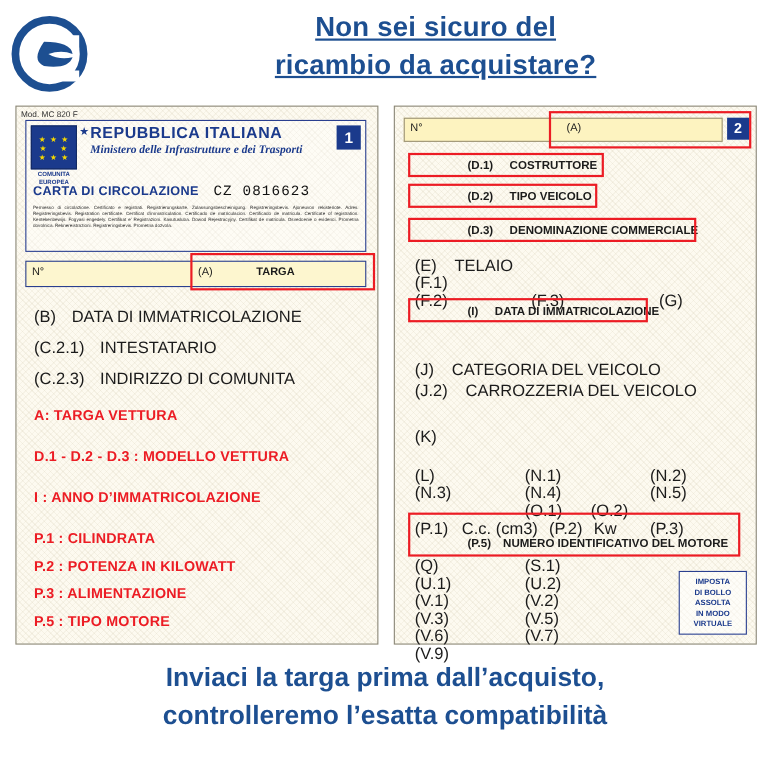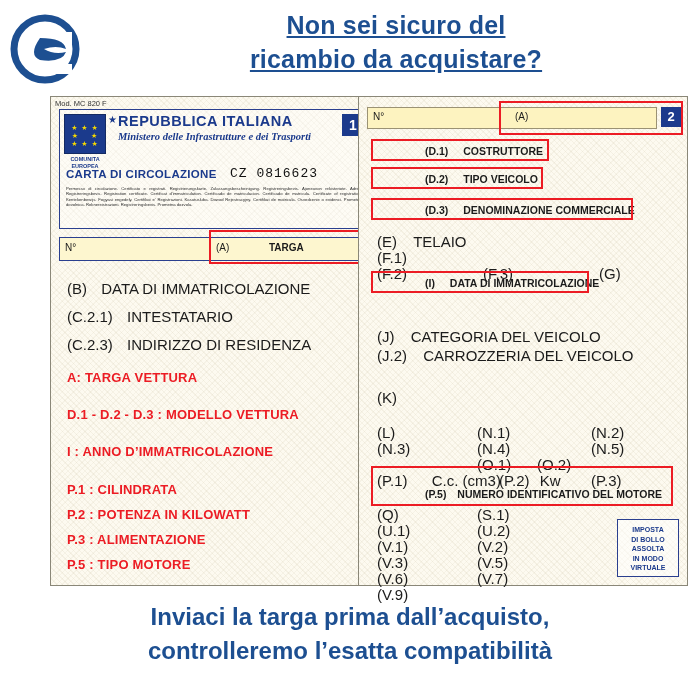--- a/index.html
+++ b/index.html
@@ -56,21 +56,21 @@
   .panel {
     position: absolute;
     top: 0;
     background: #fdfaf0;
     border: 1px solid #8a8778;
     box-sizing: border-box;
     background-image:
       repeating-linear-gradient(45deg, rgba(200,190,160,0.16) 0 1px, rgba(0,0,0,0) 1px 4px),
       repeating-linear-gradient(-45deg, rgba(200,190,160,0.13) 0 1px, rgba(0,0,0,0) 1px 4px);
   }
-  .panel-left  { left: 14px;  width: 330px; height: 490px; margin-left: 36px; }
+  .panel-left  { left: 14px;  width: 330px; height: 490px; }
   .panel-right { left: 358px; width: 330px; height: 490px; }
 
   .modcode {
     position: absolute;
     top: 2px; left: 4px;
     font-size: 7.5px;
     color: #333;
     font-family: "Liberation Sans", sans-serif;
   }
 
@@ -320,21 +320,21 @@
     <div class="row" style="left:16px; top:183px;">
       <span class="code">(B)</span>
       <span style="margin-left:10px;">DATA DI IMMATRICOLAZIONE</span>
     </div>
     <div class="row" style="left:16px; top:211px;">
       <span class="code">(C.2.1)</span>
       <span style="margin-left:10px;">INTESTATARIO</span>
     </div>
     <div class="row" style="left:16px; top:239px;">
       <span class="code">(C.2.3)</span>
-      <span style="margin-left:10px;">INDIRIZZO DI RESIDENZA</span>
+      <span style="margin-left:10px;">INDIRIZZO DI COMUNITA</span>
     </div>
 
     <div class="legend" style="left:16px; top:273px;">A: TARGA VETTURA</div>
     <div class="legend" style="left:16px; top:310px;">D.1 - D.2 - D.3 : MODELLO VETTURA</div>
     <div class="legend" style="left:16px; top:347px;">I : ANNO D’IMMATRICOLAZIONE</div>
     <div class="legend" style="left:16px; top:385px;">P.1 : CILINDRATA</div>
     <div class="legend" style="left:16px; top:410px;">P.2 : POTENZA IN KILOWATT</div>
     <div class="legend" style="left:16px; top:435px;">P.3 : ALIMENTAZIONE</div>
     <div class="legend" style="left:16px; top:460px;">P.5 :  TIPO MOTORE</div>
   </div>
@@ -427,21 +427,21 @@
 
     <div class="row" style="left:118px; top:359px;">
       <span>(O.1)</span>
     </div>
     <div class="row" style="left:178px; top:359px;">
       <span>(O.2)</span>
     </div>
 
     <div class="row" style="left:18px; top:375px;">
       <span>(P.1)</span>
-      <span style="margin-left:20px;">C.c. (cm3)</span>
+      <span style="margin-left:8px;">C.c. (cm3)</span>
     </div>
     <div class="row" style="left:140px; top:375px;">
       <span>(P.2)</span>
       <span style="margin-left:6px;">Kw</span>
     </div>
     <div class="row" style="left:232px; top:375px;">
       <span>(P.3)</span>
     </div>
 
     <div class="rb-label" style="left:18px; top:391px;">

